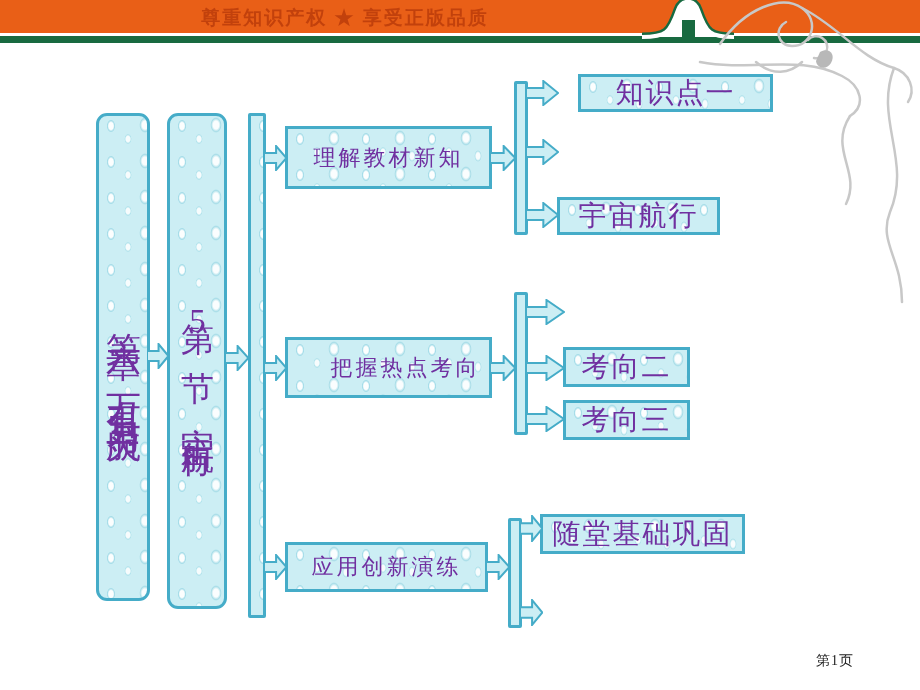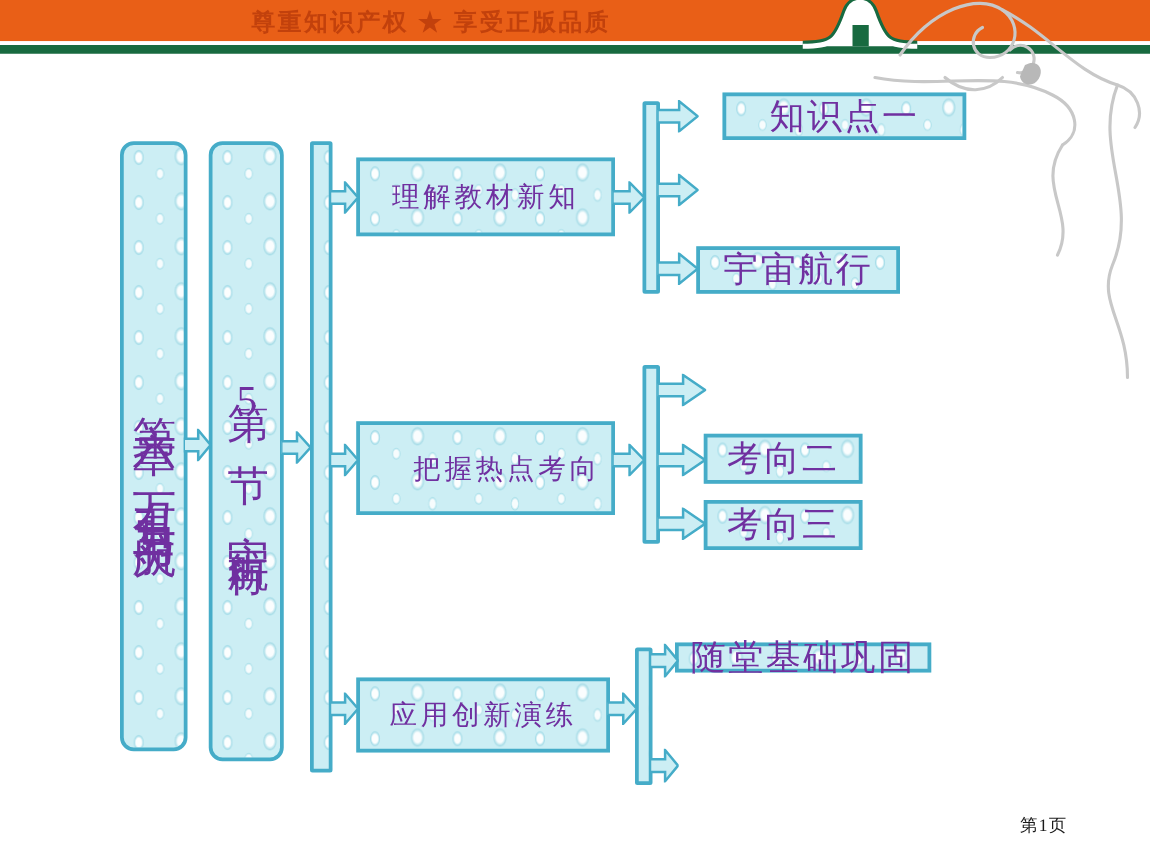--- a/index.html
+++ b/index.html
@@ -86,38 +86,38 @@
   </div>
   <div class="spine aqua" style="left:514px;top:81px;width:14px;height:154px;"></div>
 
   <div class="node aqua" style="left:578px;top:74px;width:195px;height:38px;">
     <span class="leaf-text">知识点一</span>
   </div>
   <div class="node aqua" style="left:557px;top:197px;width:163px;height:38px;">
     <span class="leaf-text">宇宙航行</span>
   </div>
 
-  <div class="node aqua" style="left:285px;top:337px;width:207px;height:75px;padding-left:34px;">
+  <div class="node aqua" style="left:285px;top:337px;width:207px;height:61px;padding-left:34px;">
     <span class="title-text">把握热点考向</span>
   </div>
   <div class="spine aqua" style="left:514px;top:292px;width:14px;height:143px;"></div>
 
   <div class="node aqua" style="left:563px;top:347px;width:127px;height:40px;">
     <span class="leaf-text">考向二</span>
   </div>
   <div class="node aqua" style="left:563px;top:400px;width:127px;height:40px;">
     <span class="leaf-text">考向三</span>
   </div>
 
-  <div class="node aqua" style="left:285px;top:542px;width:203px;height:60px;">
+  <div class="node aqua" style="left:285px;top:542px;width:203px;height:50px;">
     <span class="title-text">应用创新演练</span>
   </div>
   <div class="spine aqua" style="left:508px;top:518px;width:14px;height:110px;"></div>
 
-  <div class="node aqua" style="left:540px;top:514px;width:205px;height:24px;">
+  <div class="node aqua" style="left:540px;top:514px;width:205px;height:40px;">
     <span class="leaf-text">随堂基础巩固</span>
   </div>
 
   <div class="arrow" style="left:147px;top:343px;width:22px;height:26px;">
     <svg viewBox="0 0 40 26" preserveAspectRatio="none">
         <polygon points="0,8 21,8 21,1 39,13 21,25 21,18 0,18" fill="#cceef4" stroke="#45acc8" stroke-width="2" vector-effect="non-scaling-stroke"></polygon>
       </svg>
     </div>
   <div class="arrow" style="left:225px;top:345px;width:24px;height:26px;">
     <svg viewBox="0 0 40 26" preserveAspectRatio="none">

